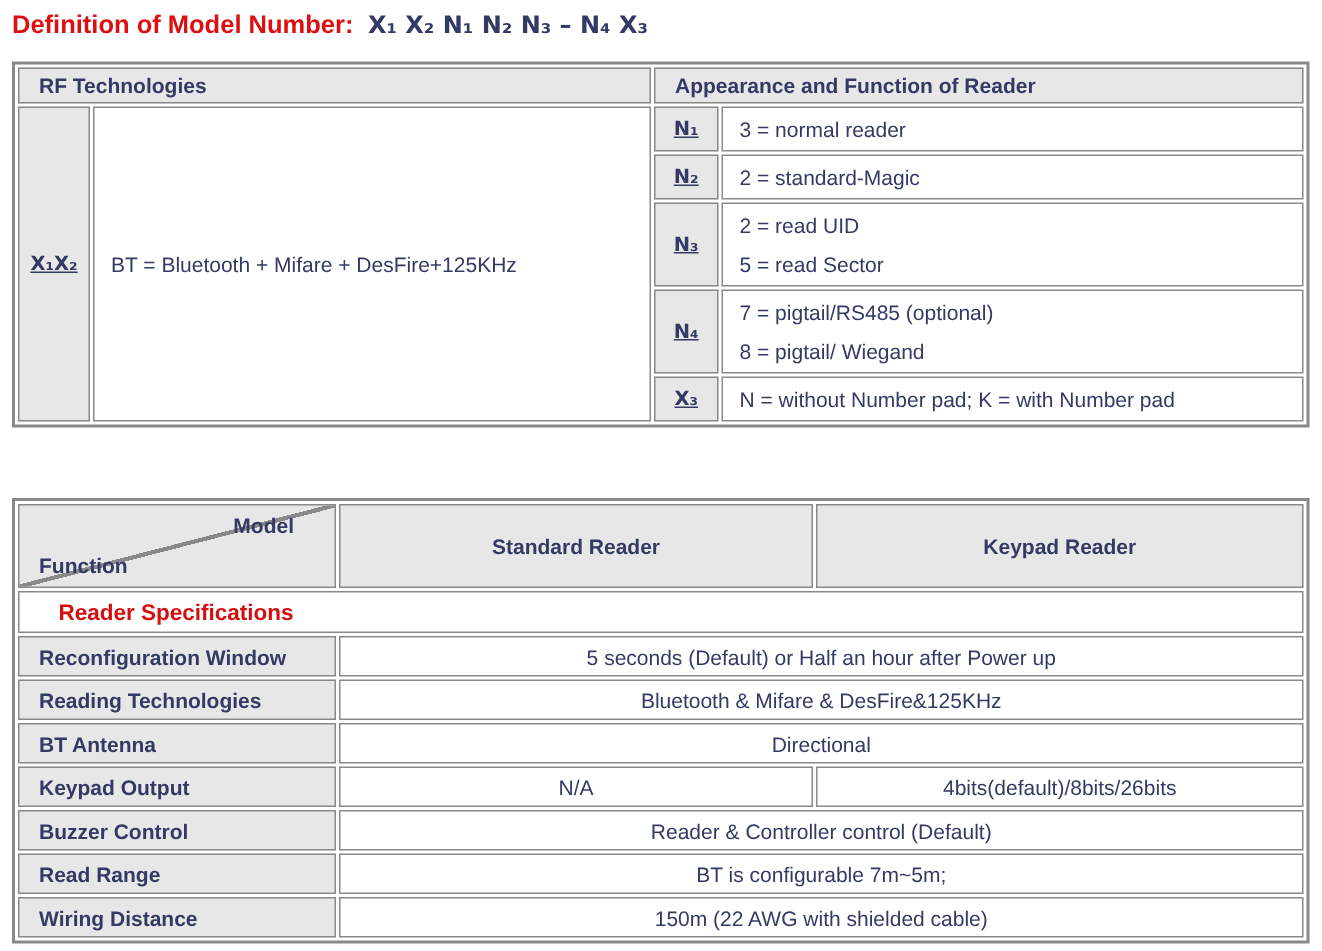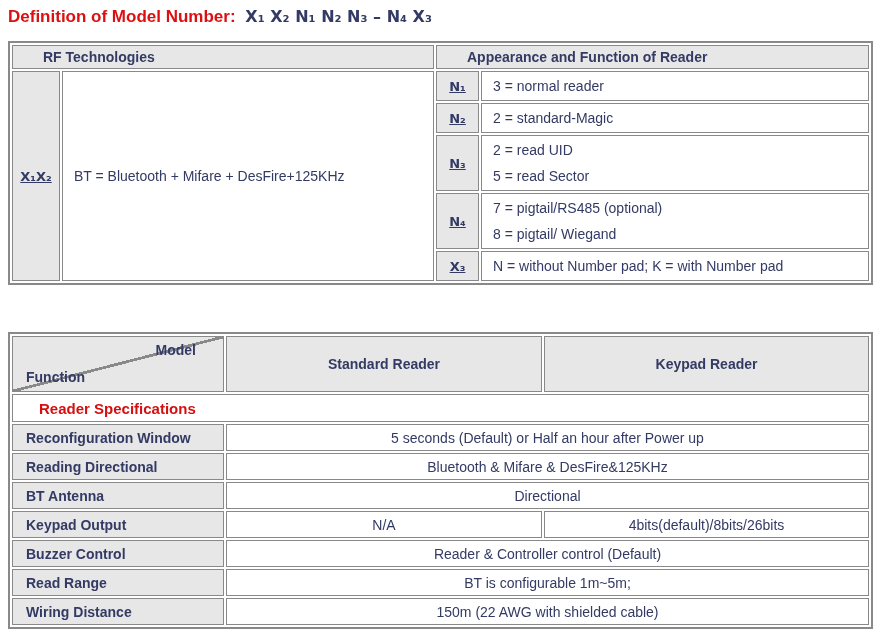--- a/index.html
+++ b/index.html
@@ -34,21 +34,21 @@
     border:2px solid #898989;
   }
   td, th {
     border:1px solid #898989;
     font-size:14px;
     overflow:hidden;
   }
   th {
     text-align:left;
     font-weight:bold;
-    padding-left:30px;
+    padding-left:13px;
     margin-top:24px;
   }
   .gray { background:#e7e7e7; }
   .white { background:#ffffff; }
 
   
   #table1 { margin-top:14px; }
   #table1 th { height:24px; }
   .code-cell {
     text-align:center;
@@ -182,38 +182,38 @@
     <td class="gray col-header">Keypad Reader</td>
   </tr>
   <tr class="section-row">
     <td colspan="3" class="white">Reader Specifications</td>
   </tr>
   <tr class="spec-row">
     <td class="gray label-cell">Reconfiguration Window</td>
     <td colspan="2" class="white value-cell">5 seconds (Default) or Half an hour after Power up</td>
   </tr>
   <tr class="spec-row">
-    <td class="gray label-cell">Reading Directional</td>
+    <td class="gray label-cell">Reading Technologies</td>
     <td colspan="2" class="white value-cell">Bluetooth &amp; Mifare &amp; DesFire&amp;125KHz</td>
   </tr>
   <tr class="spec-row">
     <td class="gray label-cell">BT Antenna</td>
     <td colspan="2" class="white value-cell">Directional</td>
   </tr>
   <tr class="spec-row">
     <td class="gray label-cell">Keypad Output</td>
     <td class="white value-cell">N/A</td>
     <td class="white value-cell">4bits(default)/8bits/26bits</td>
   </tr>
   <tr class="spec-row">
     <td class="gray label-cell">Buzzer Control</td>
     <td colspan="2" class="white value-cell">Reader &amp; Controller control (Default)</td>
   </tr>
   <tr class="spec-row">
     <td class="gray label-cell">Read Range</td>
-    <td colspan="2" class="white value-cell">BT is configurable 1m~5m;</td>
+    <td colspan="2" class="white value-cell">BT is configurable 7m~5m;</td>
   </tr>
   <tr class="spec-row">
     <td class="gray label-cell">Wiring Distance</td>
     <td colspan="2" class="white value-cell">150m (22 AWG with shielded cable)</td>
   </tr>
 </tbody>
   </table>
 
 </body></html>

